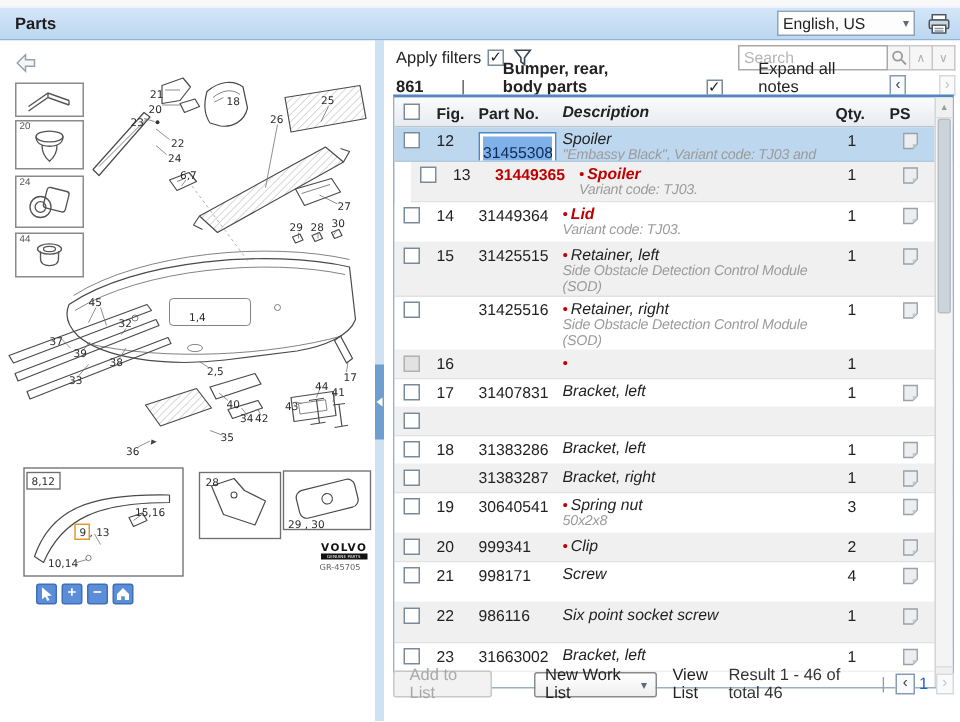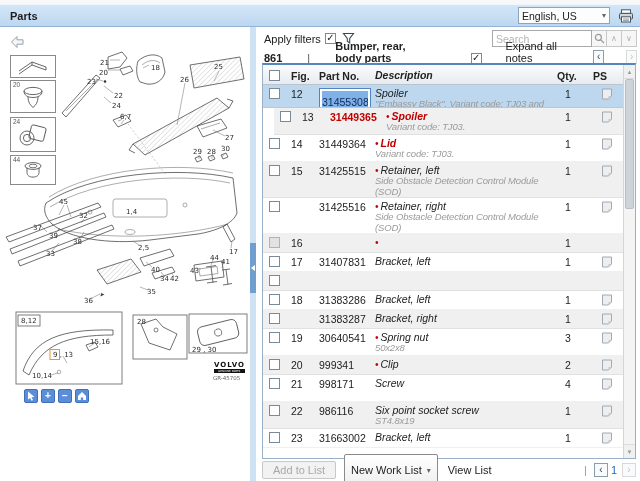--- a/index.html
+++ b/index.html
@@ -98,25 +98,25 @@
     font:10.5px "Liberation Sans",sans-serif;color:#0d2c55;
     background:linear-gradient(#7fb0e8,#7fb0e8) no-repeat 2px 2px / calc(100% - 4px) calc(100% - 4px),#fff;}
   .ps-icon{display:block;}
   .vscroll{position:absolute;top:0;right:0;bottom:0;width:12px;background:#f4f4f4;border-left:1px solid #d5d5d5;box-sizing:border-box;}
   .vs-btn{height:13px;display:flex;align-items:center;justify-content:center;font-size:6px;
     color:#9a9a9a;background:#f0f0f0;border-bottom:1px solid #ddd;cursor:pointer;}
   .vs-btn.bottom{position:absolute;bottom:0;left:0;right:0;border-top:1px solid #ddd;border-bottom:none;}
   .vs-thumb{position:absolute;top:14px;left:1px;right:1px;height:128px;background:#cdd3da;
     border:1px solid #b8bec6;border-radius:2px;cursor:pointer;}
   
-  .foot{position:absolute;left:6px;right:4px;bottom:2px;height:18px;display:flex;align-items:center;}
+  .foot{position:absolute;left:6px;right:4px;bottom:16px;height:18px;display:flex;align-items:center;}
   .btn-add{height:18px;box-sizing:border-box;border:1px solid #c8c8c8;background:#f2f2f2;color:#a8a8a8;
     padding:0 10px;border-radius:2px;display:flex;align-items:center;margin-right:8px;}
-  .btn-wl{height:32px;box-sizing:border-box;border:1px solid #8a8a8a;background:linear-gradient(#fff,#efefef);
-    color:#222;padding:0 6px;border-radius:2px;display:flex;align-items:center;gap:5px;cursor:pointer;margin-right:10px;}
+  .btn-wl{height:17px;box-sizing:border-box;border:1px solid #8a8a8a;background:linear-gradient(#fff,#efefef);
+    color:#222;padding:0 6px;border-radius:2px;display:flex;align-items:center;gap:5px;cursor:pointer;margin-right:10px;margin-left:20px;}
   .viewlist{color:#222;cursor:pointer;}
   .foot .sp{flex:1;}
   .result{color:#333;}
   .rsep{color:#999;margin:0 5px;}
   .pageno{color:#1a66cc;margin:0 3px;}
 </style>
 </head>
 <body>
 
 <div class="app">
@@ -623,21 +623,20 @@
   </div>
           <div class="trow alt" style="height: 27px;">
     <span class="c-cb"><span class="cb row-cb"></span></span>
     <span class="c-fig">22</span>
     <span class="c-part">
       
       <span class="part-text">986116</span>
     </span>
     <span class="c-desc">
       <span class="d-name">Six point socket screw</span>
-      <div class="d-note">ST4.8x19</div>
     </span>
     <span class="c-qty">1</span>
     <span class="c-ps">
       <svg class="ps-icon" width="12" height="12" viewBox="0 0 12 12">
         <path d="M1.5,1 h9 v7 l-3,3 h-6 z" fill="#eceef0" stroke="#9aa0a8" stroke-width="0.9"></path>
         <path d="M10.5,8 l-3,3 v-3 z" fill="#c4c9cf"></path>
       </svg>
     </span>
   </div>
           <div class="trow plain" style="height: 19px;">
@@ -670,19 +669,20 @@
     <div class="foot">
       <div class="btn-add">
         <span>Add to List</span>
       </div>
       <div class="btn-wl">
         <span>New Work List</span>
         <span class="caret">▾</span>
       </div>
       <span class="viewlist">View List</span>
       <span class="sp"></span>
+      <span class="result">Result 1 - 46 of total 46</span>
       <span class="rsep">|</span>
       <span class="pgb">‹</span>
       <span class="pageno">1</span>
       <span class="pgb off">›</span>
     </div>
   </div>
 </div>
 
 </body></html>

